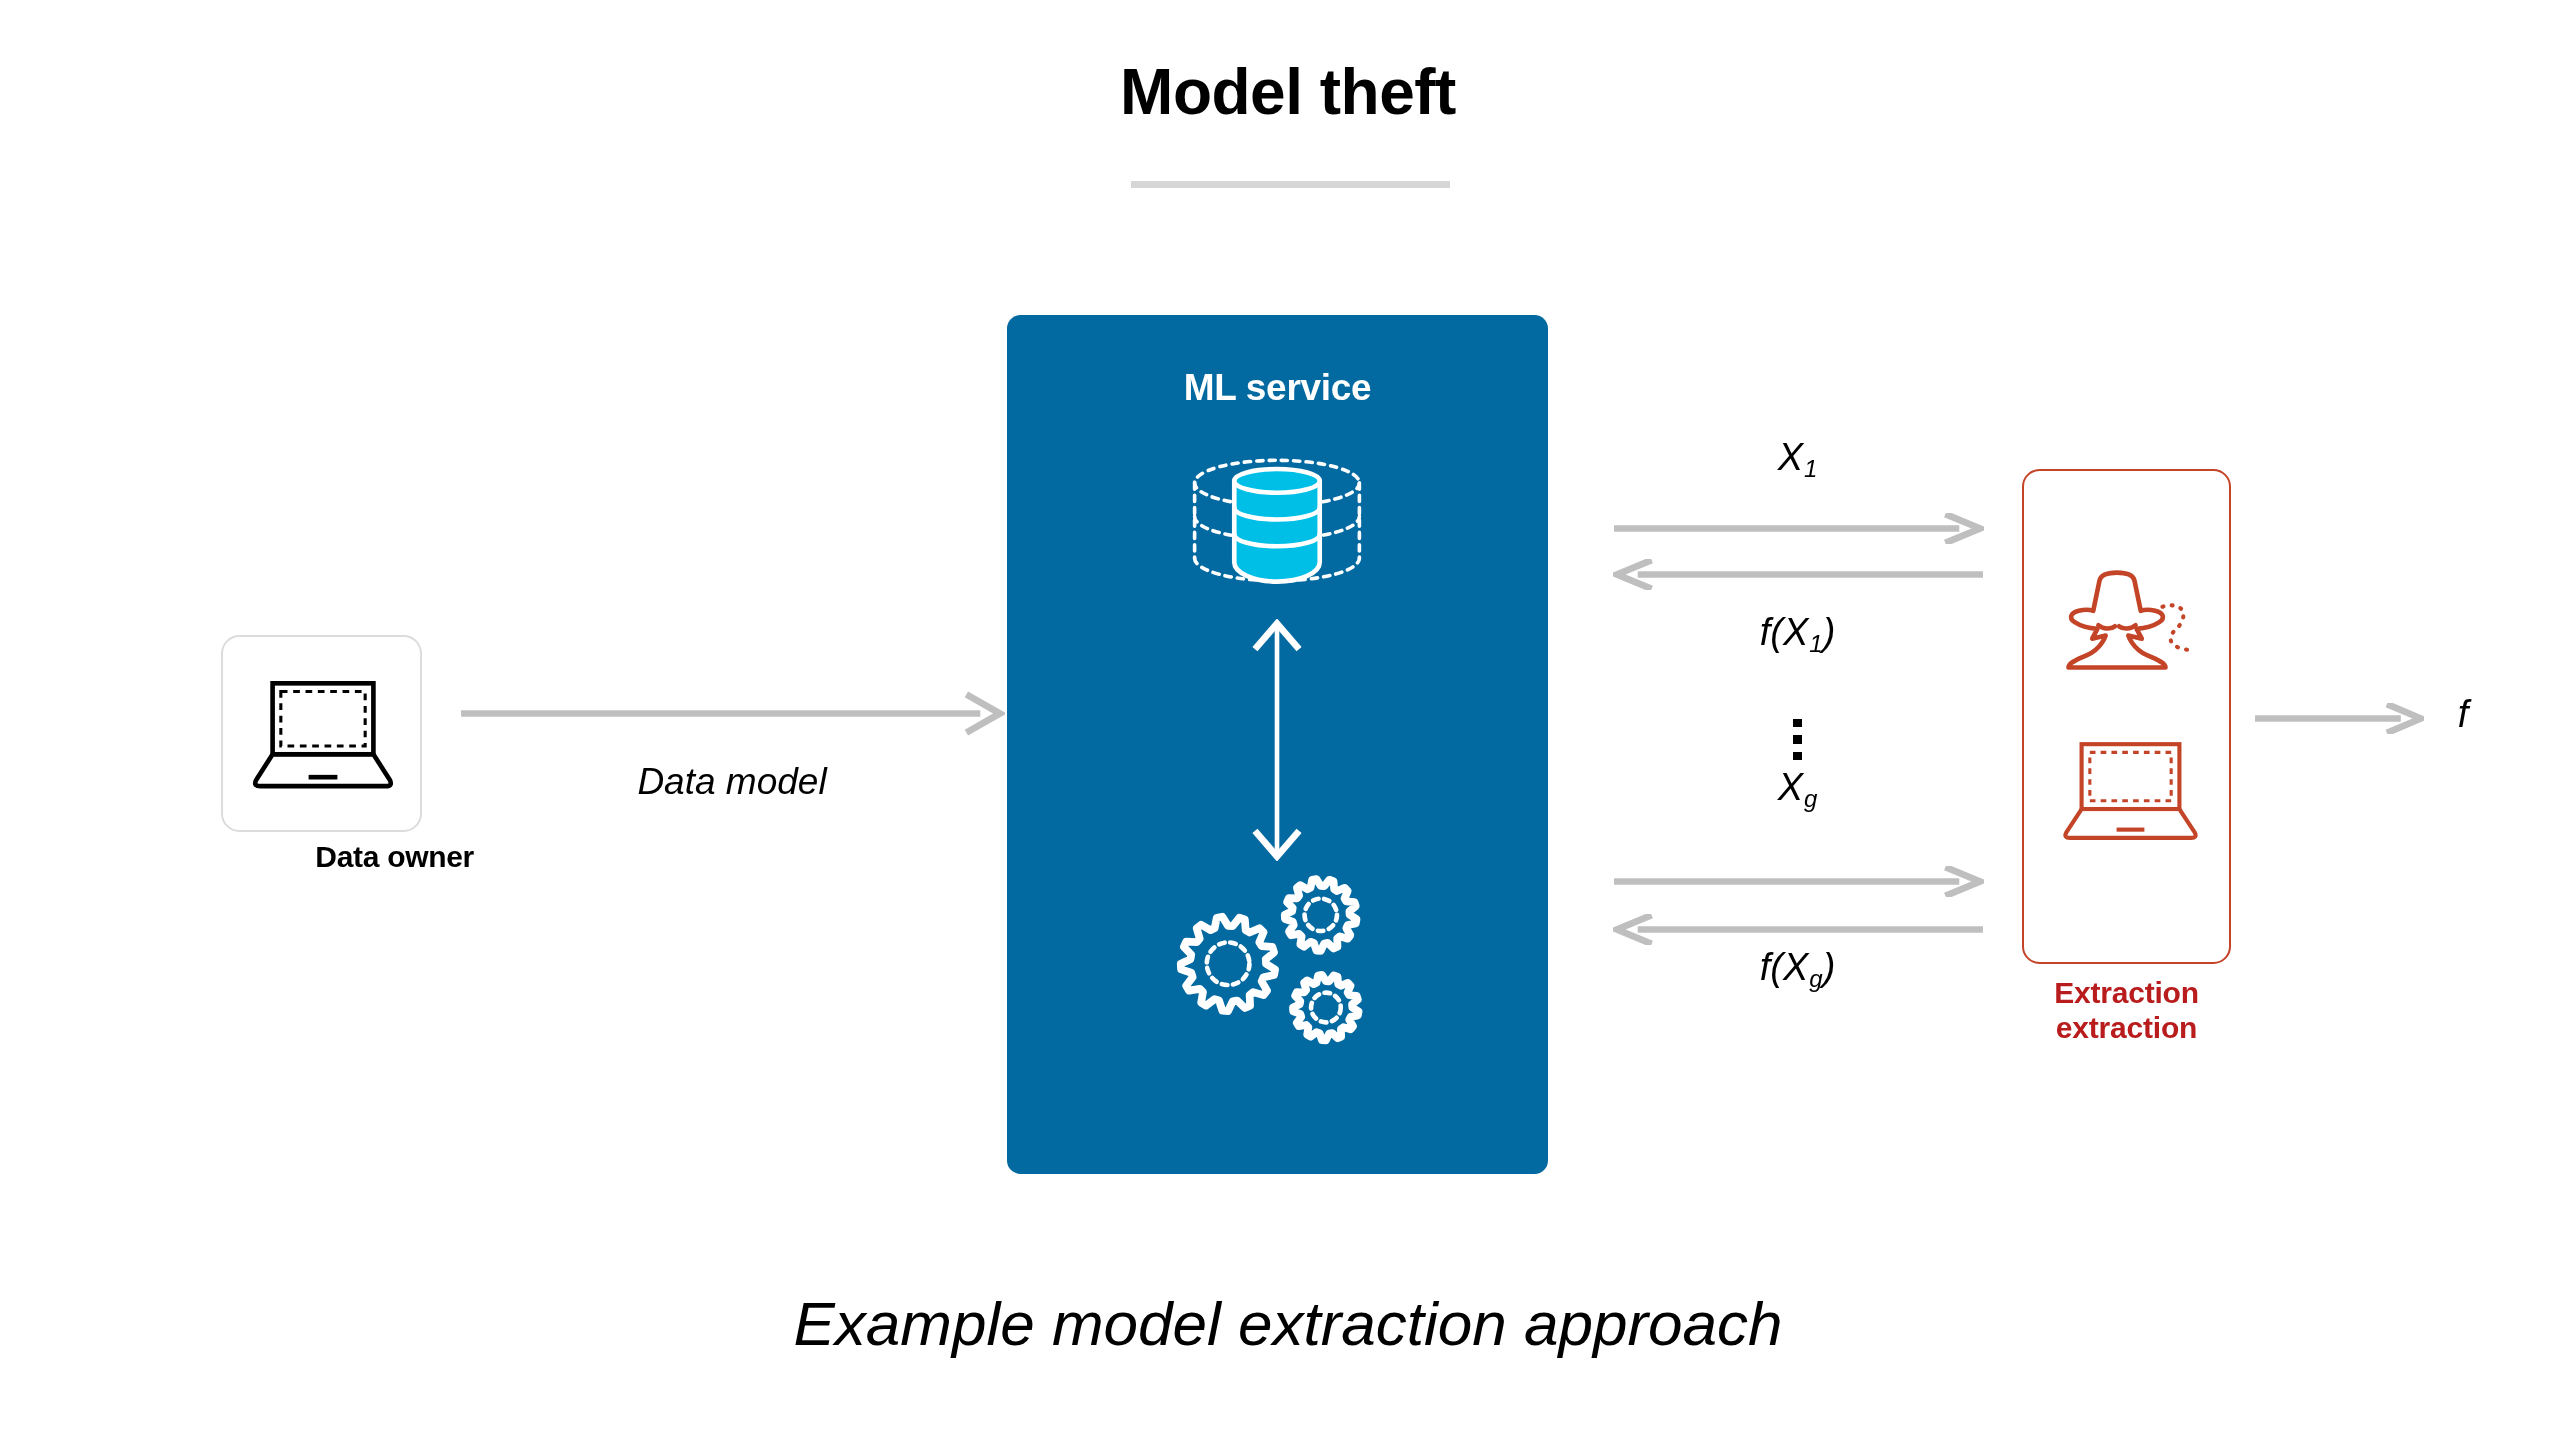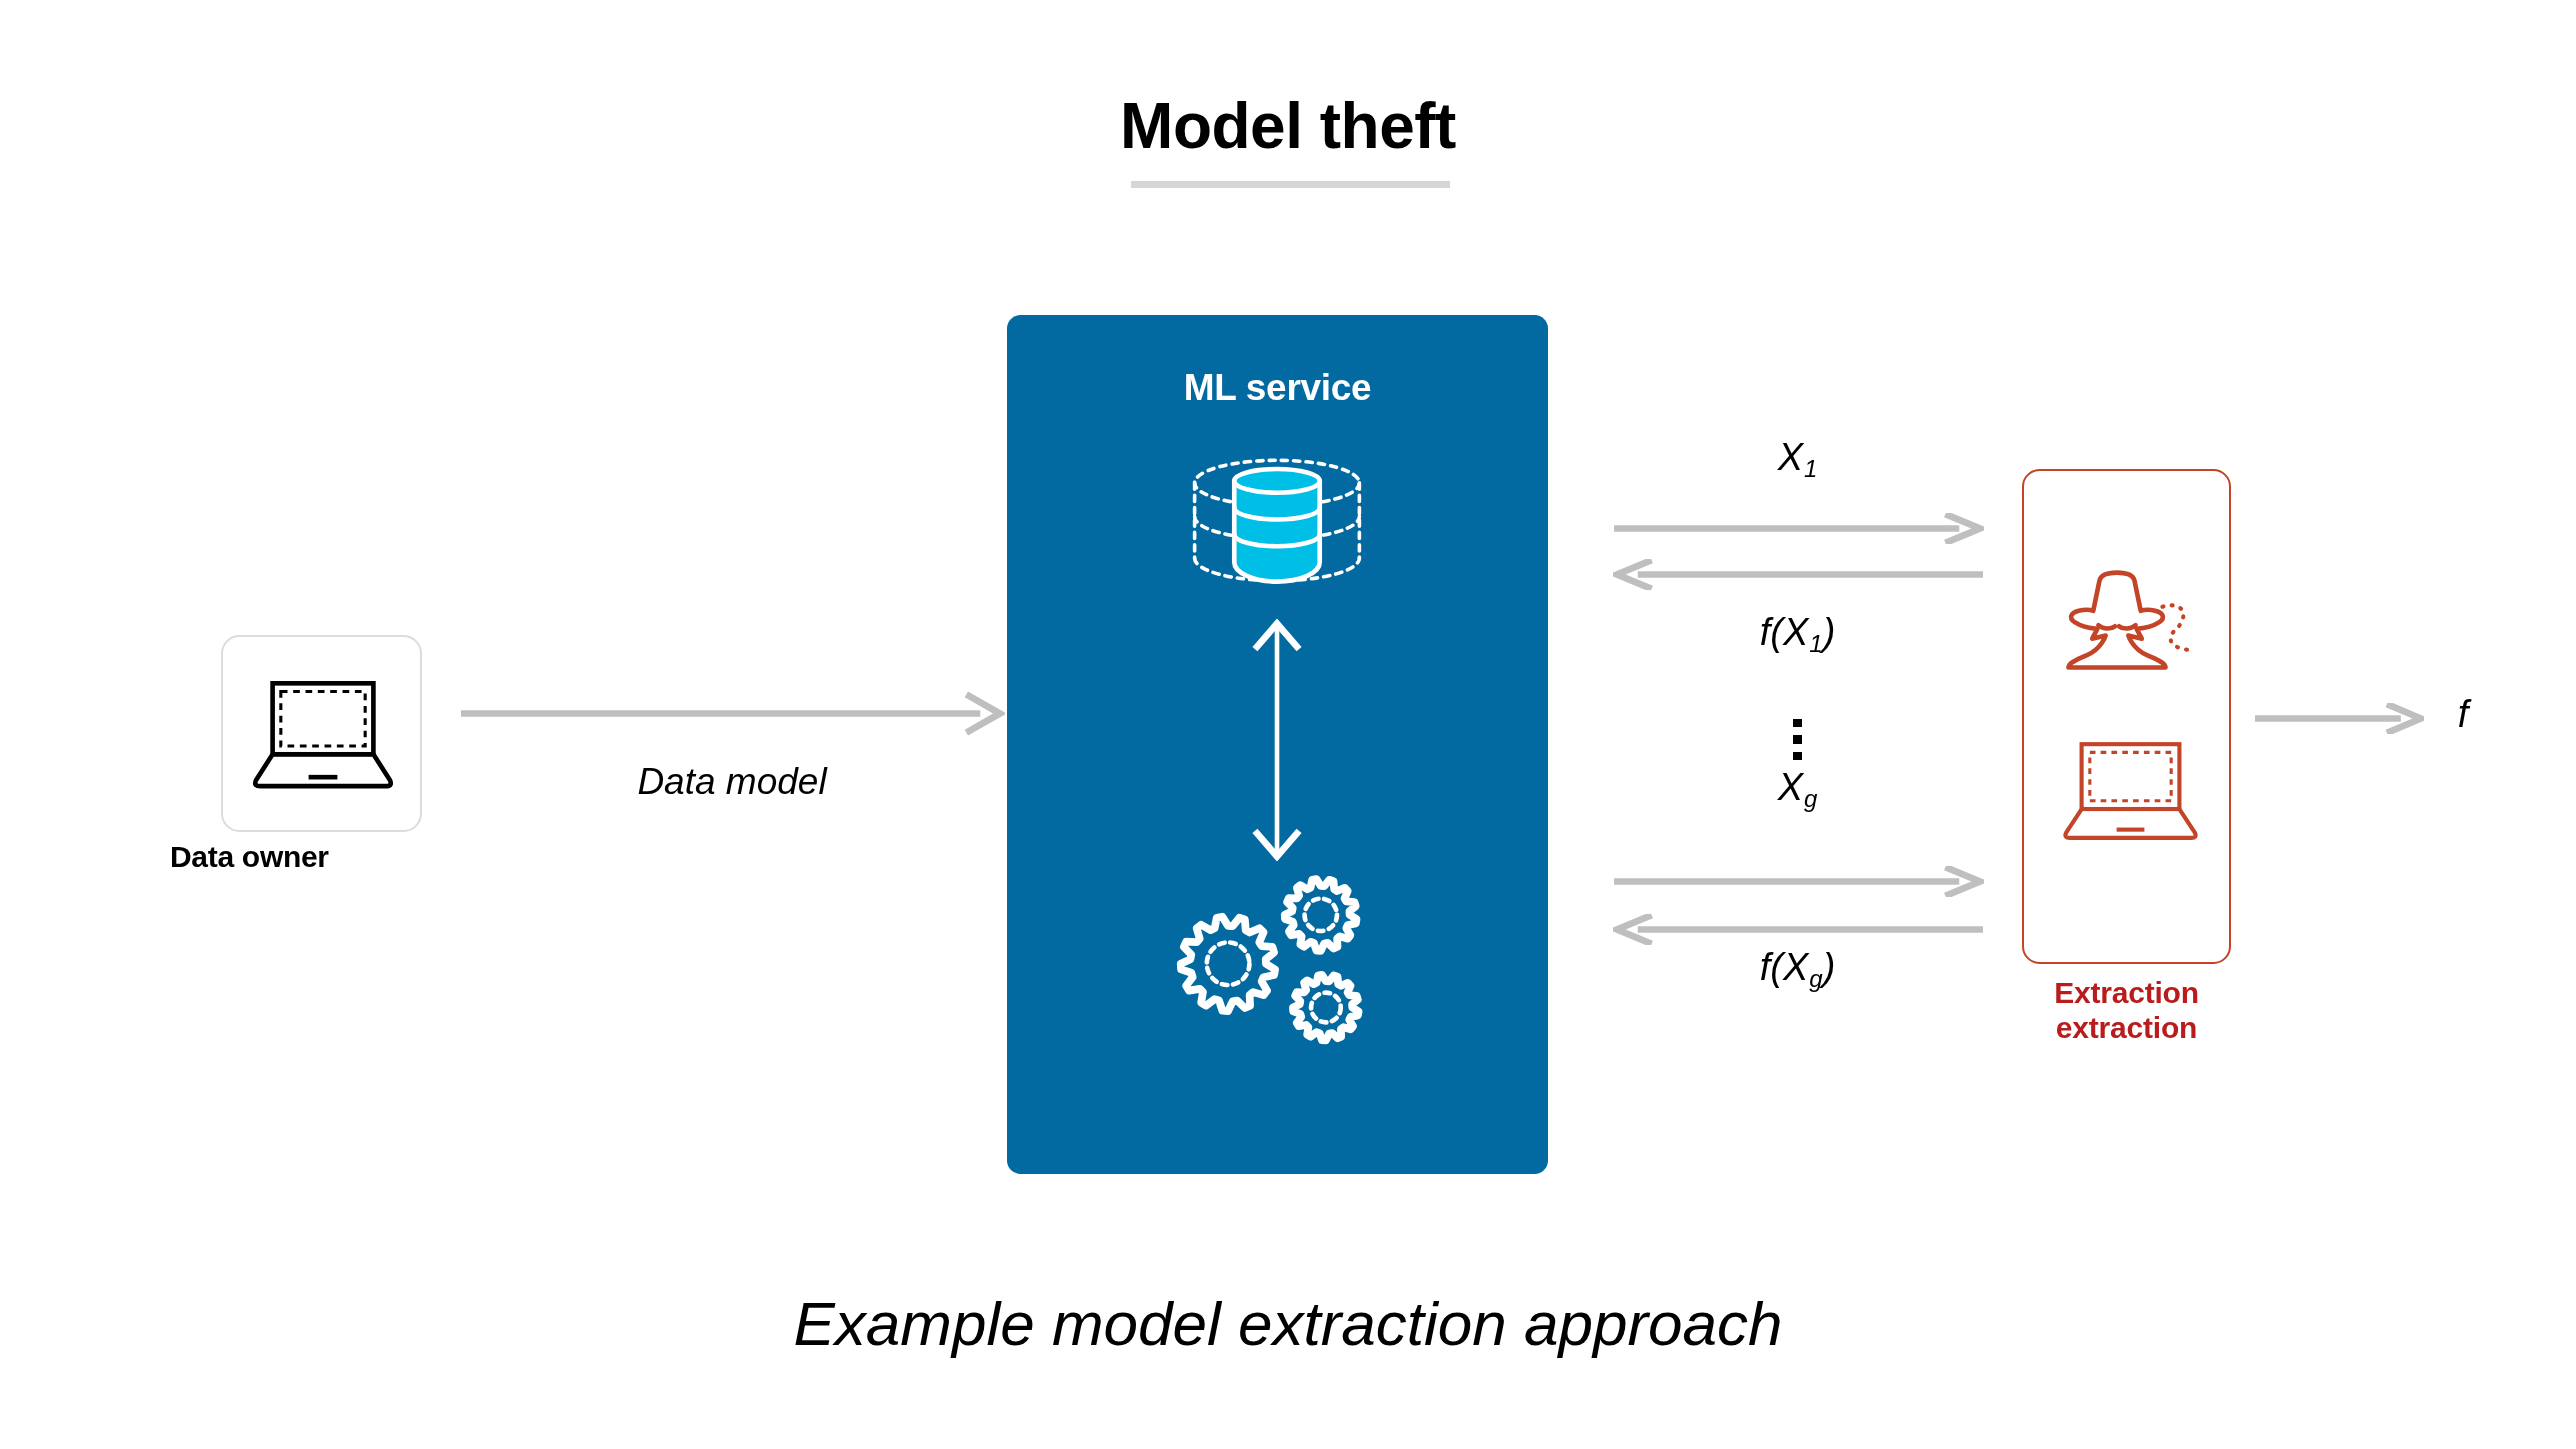--- a/index.html
+++ b/index.html
@@ -24,21 +24,20 @@
     position: absolute;
     left: 0;
     top: 57px;
     width: 2576px;
     text-align: center;
     font-size: 64px;
     font-weight: 700;
     letter-spacing: -0.5px;
     color: #000000;
     line-height: 1.1;
-    margin-top: 34px;
   }
   .title-rule {
     position: absolute;
     left: 1131px;
     top: 181px;
     width: 319px;
     height: 6.7px;
     background: #d6d6d6;
   }
 
@@ -52,21 +51,21 @@
     border: 2.1px solid #dcdcdc;
     border-radius: 18.5px;
     box-sizing: border-box;
     background: #ffffff;
   }
   .owner-label {
     position: absolute;
     left: 170px;
     top: 840px;
     width: 304px;
-    text-align: left;
+    text-align: right;
     font-size: 30px;
     font-weight: 700;
     color: #000000;
     letter-spacing: -0.3px;
   }
 
   
   .train-arrow {
     position: absolute;
     left: 459px;

